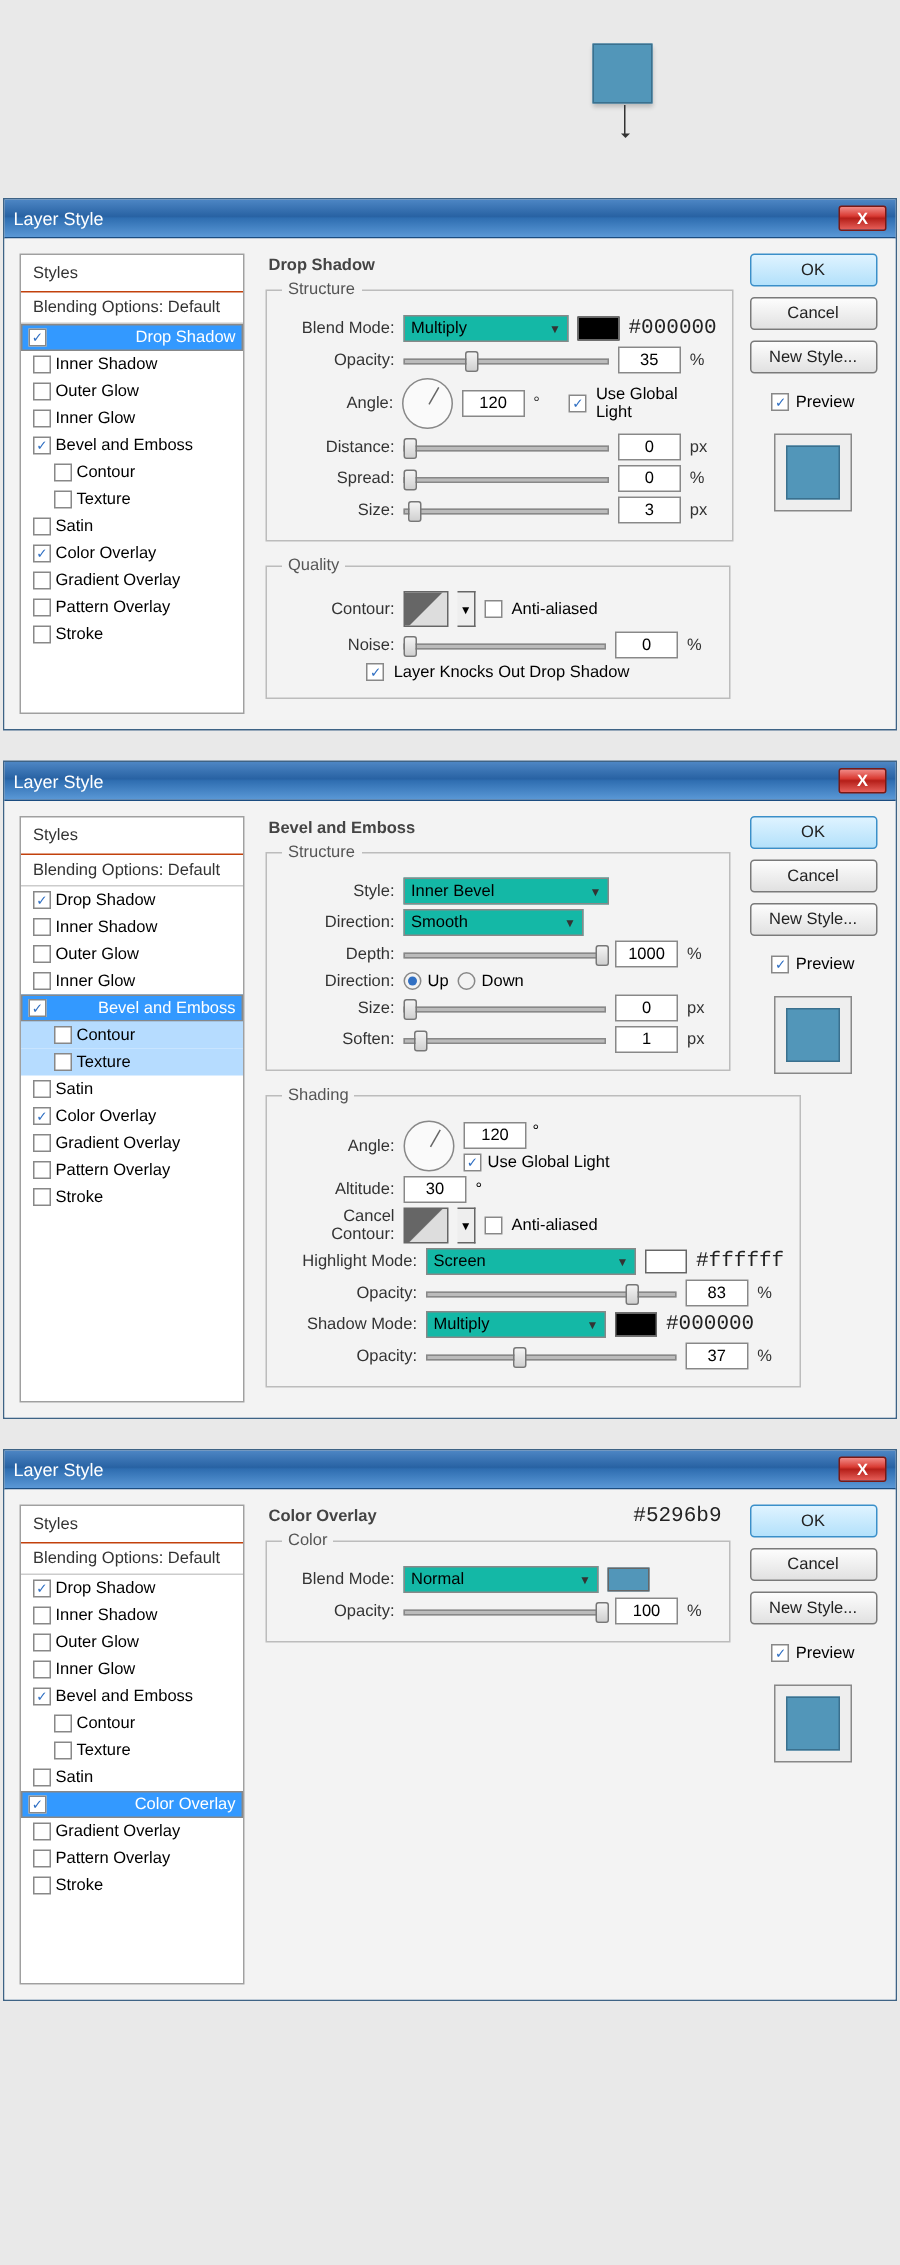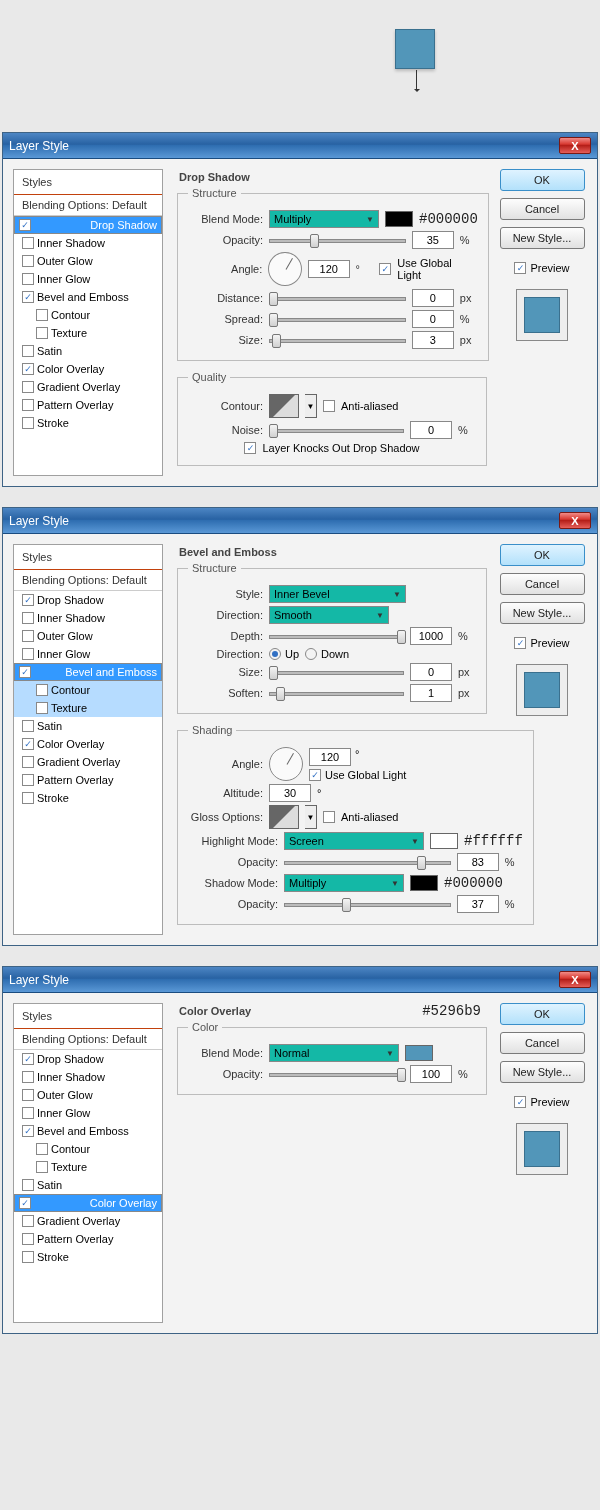--- a/index.html
+++ b/index.html
@@ -345,21 +345,21 @@
                 <span>Use Global Light</span>
               </div>
           </div>
           </div>
         <div class="row">
             <span class="lbl">Altitude:</span>
           <div class="num">30</div>
             <span>°</span>
           </div>
         <div class="row">
-            <span class="lbl">Gloss Options:</span>
+            <span class="lbl">Cancel Contour:</span>
           <div class="contour-sw"></div>
             <div class="contour-dd">▼</div>
           <span class="cb"></span>
             <span>Anti-aliased</span>
           </div>
         <div class="row">
             <span class="lbl" style="width:90px">Highlight Mode:</span>
           <div class="sel" style="width:140px">
               <span>Screen</span>
               <span class="arw">▼</span>

